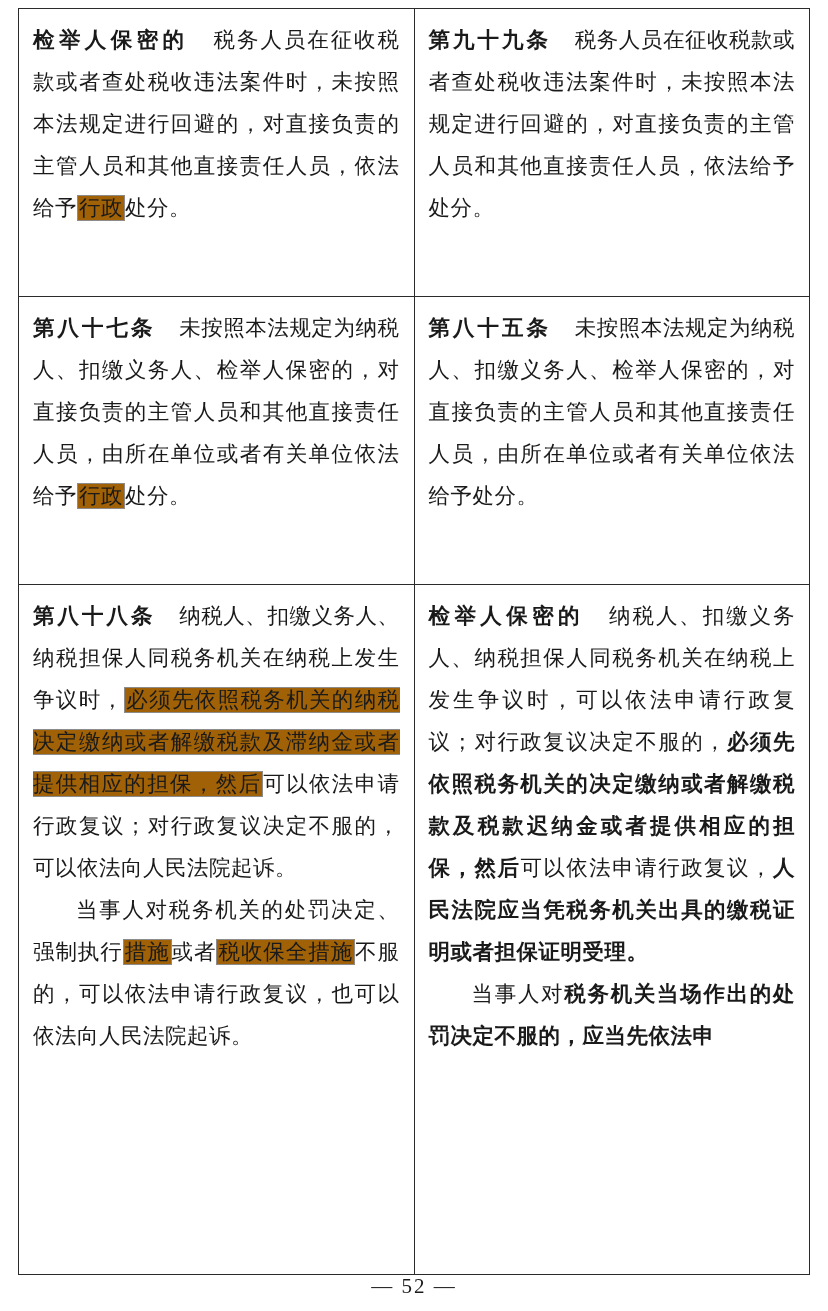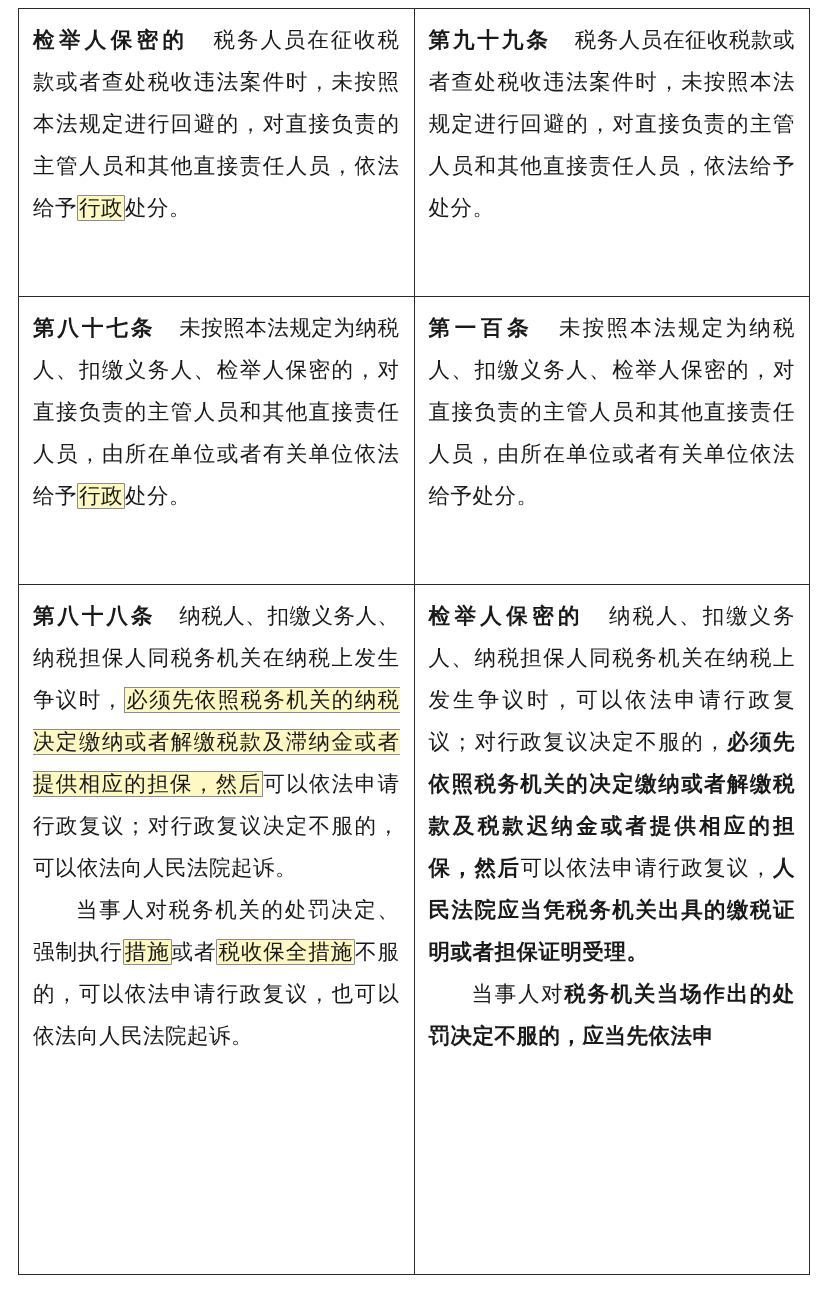--- a/index.html
+++ b/index.html
@@ -54,21 +54,21 @@
   }
   .art-title {
     font-weight: bold;
     letter-spacing: 3px;
   }
   .gap {
     display: inline-block;
     width: 1.1em;
   }
   .hl {
-    background: #fef9c3;
+    background: #a16207;
     border: 1px solid #8c8c8c;
     padding: 0 1px;
     border-radius: 1px;
   }
   .bold {
     font-weight: bold;
   }
   .footer {
     position: absolute;
     left: 0;
@@ -103,33 +103,34 @@
         </td>
       </tr>
       <tr class="row-2">
         <td>
           <div class="cell-inner">
               <div class="para"><span class="art-title">第八十七条</span><span class="gap"></span><span>未按照本法规定为纳税人、扣缴义务人、检举人保密的，对直接负责的主管人员和其他直接责任人员，由所在单位或者有关单位依法给予</span><span class="hl">行政</span><span>处分。</span></div>
             </div>
         </td>
         <td>
           <div class="cell-inner">
-              <div class="para"><span class="art-title">第一百条</span><span class="gap"></span><span>未按照本法规定为纳税人、扣缴义务人、检举人保密的，对直接负责的主管人员和其他直接责任人员，由所在单位或者有关单位依法给予处分。</span></div>
+              <div class="para"><span class="art-title">第八十五条</span><span class="gap"></span><span>未按照本法规定为纳税人、扣缴义务人、检举人保密的，对直接负责的主管人员和其他直接责任人员，由所在单位或者有关单位依法给予处分。</span></div>
             </div>
         </td>
       </tr>
       <tr class="row-3">
         <td>
           <div class="cell-inner">
               <div class="para"><span class="art-title">第八十八条</span><span class="gap"></span><span>纳税人、扣缴义务人、纳税担保人同税务机关在纳税上发生争议时，</span><span class="hl">必须先依照税务机关的纳税决定缴纳或者解缴税款及滞纳金或者提供相应的担保，然后</span><span>可以依法申请行政复议；对行政复议决定不服的，可以依法向人民法院起诉。</span></div>
               <div class="para indent"><span>当事人对税务机关的处罚决定、强制执行</span><span class="hl">措施</span><span>或者</span><span class="hl">税收保全措施</span><span>不服的，可以依法申请行政复议，也可以依法向人民法院起诉。</span></div>
             </div>
         </td>
         <td>
           <div class="cell-inner">
               <div class="para"><span class="art-title">检举人保密的</span><span class="gap"></span><span>纳税人、扣缴义务人、纳税担保人同税务机关在纳税上发生争议时，可以依法申请行政复议；对行政复议决定不服的，</span><span class="bold">必须先依照税务机关的决定缴纳或者解缴税款及税款迟纳金或者提供相应的担保，然后</span><span>可以依法申请行政复议，</span><span class="bold">人民法院应当凭税务机关出具的缴税证明或者担保证明受理。</span></div>
               <div class="para indent"><span>当事人对</span><span class="bold">税务机关当场作出的处罚决定不服的，应当先依法申</span></div>
             </div>
         </td>
       </tr>
     </tbody>
   </table>
+  <div class="footer">— 52 —</div>
 </div>
 
 </body></html>

